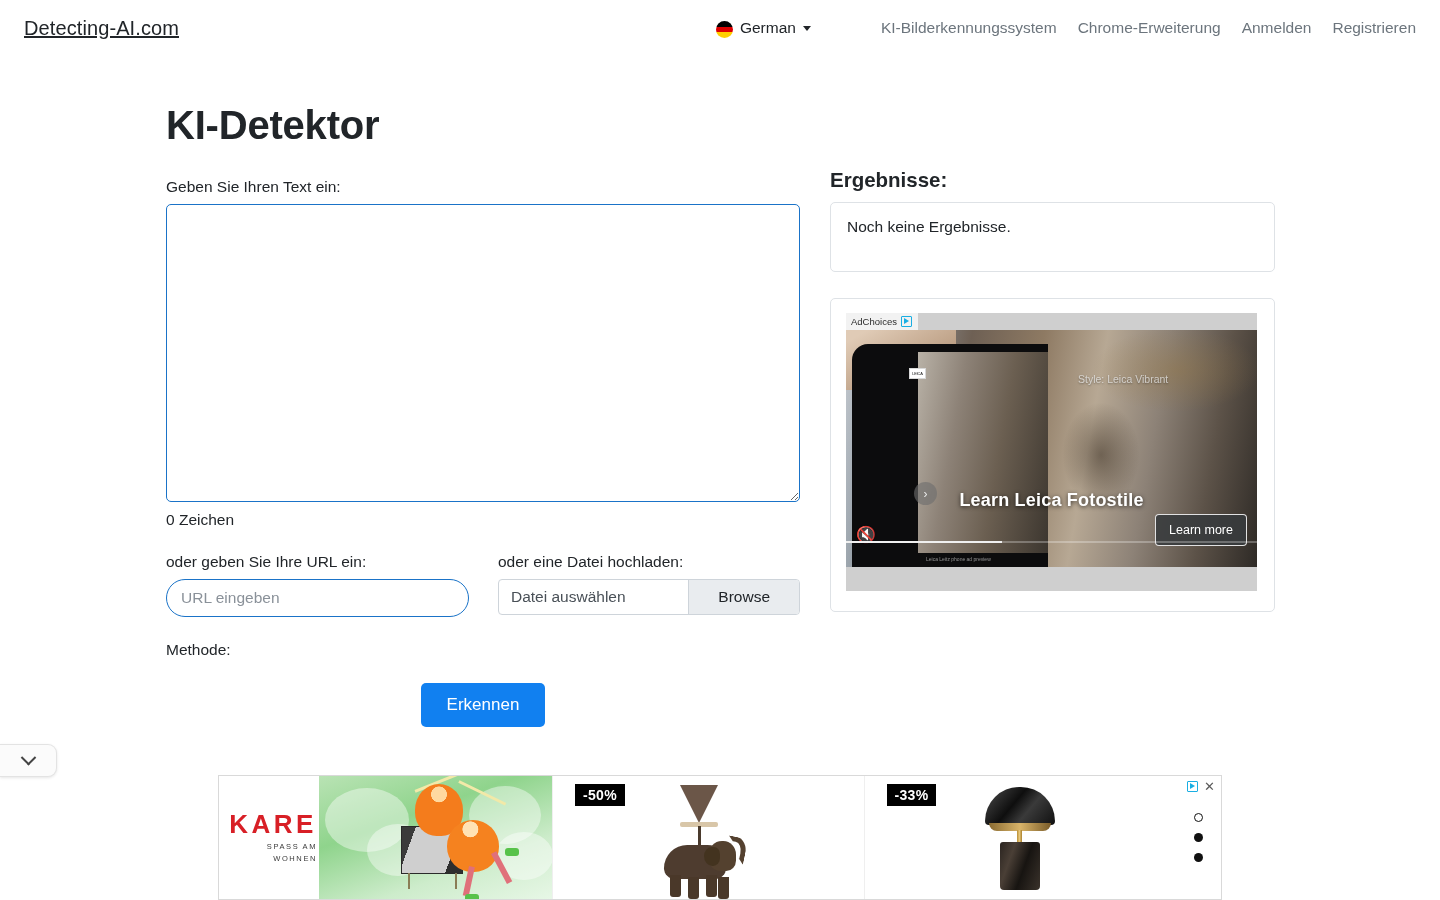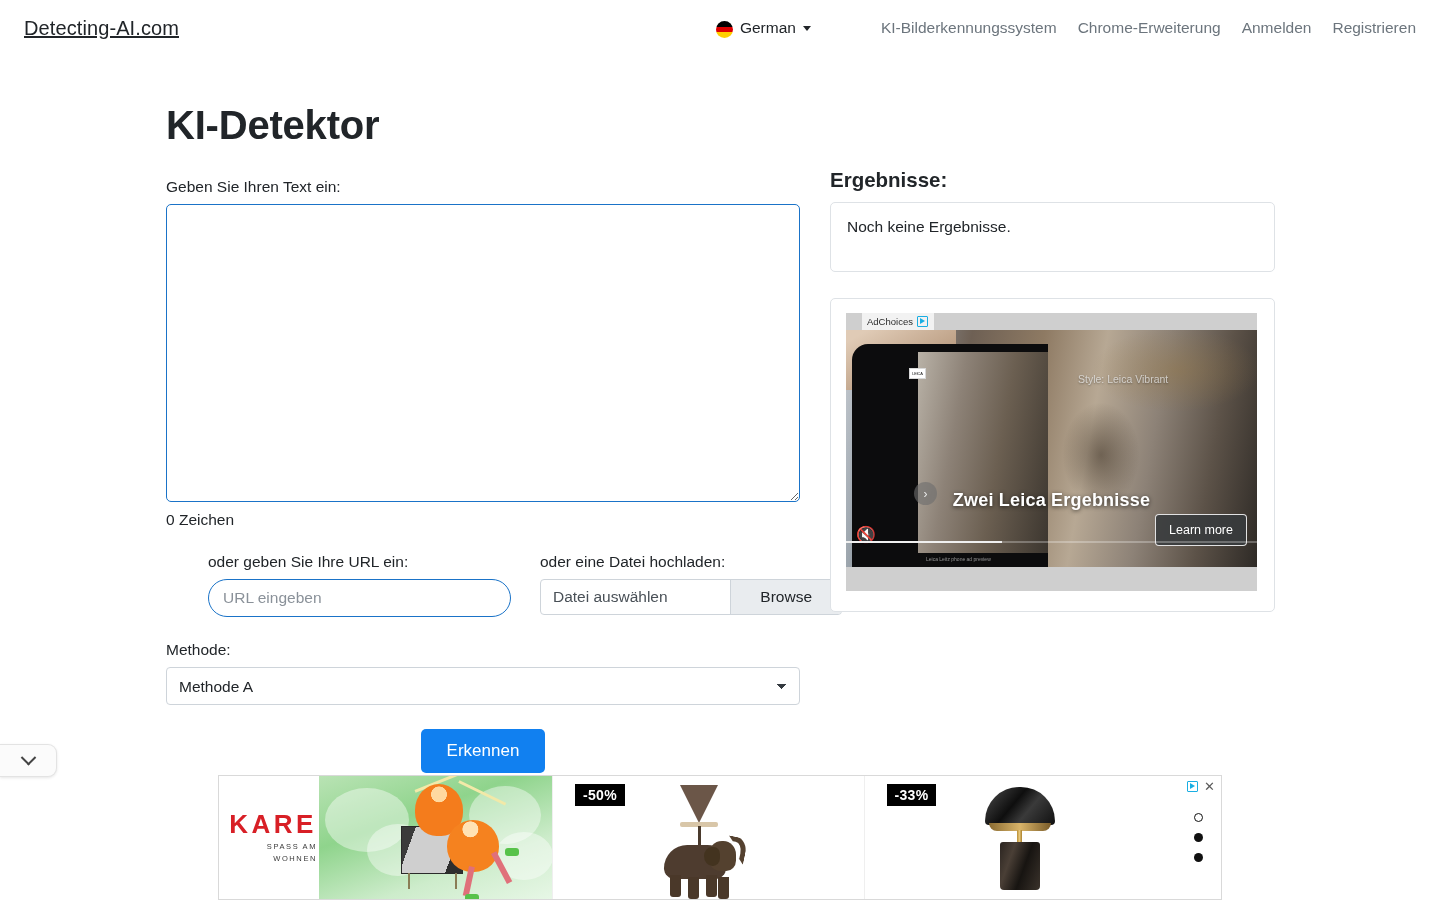--- a/index.html
+++ b/index.html
@@ -83,21 +83,21 @@
     outline: none;
     resize: both;
     display: block;
   }
   .char-count {
     font-size: 15.5px; color: #212529;
     margin-top: 9px;
   }
 
   .row-inputs {
-    display: flex; margin-top: 24px; margin-left: 42px;
+    display: flex; margin-top: 24px;
   }
   .url-group { width: 303px; margin-right: 29px; }
   .file-group { width: 302px; }
 
   input.url-input {
     width: 303px; height: 38px;
     border: 1.3px solid #1a73c8;
     border-radius: 19px;
     padding: 0 14px;
     font-size: 15.5px;
@@ -176,21 +176,21 @@
     padding: 14px 15px 15px 15px;
     background: #fff;
   }
   .ad-inner {
     position: relative;
     width: 411px; height: 278px;
     background: #cfcfcf;
     overflow: hidden;
   }
   .adchoices {
-    position: absolute; top: 0; left: 16px; z-index: 6;
+    position: absolute; top: 0; left: 0; z-index: 6;
     display: flex; align-items: center; gap: 4px;
     background: #f2f2f2;
     padding: 3px 6px 3px 5px;
     font-size: 9.5px; color: #2b2b2b;
     font-family: "Liberation Sans", sans-serif;
     line-height: 1;
   }
   .adc-glyph {
     width: 11px; height: 11px;
     border: 1.4px solid #19aee3; border-radius: 1px;
@@ -546,25 +546,20 @@
       <label class="field-label">oder eine Datei hochladen:</label>
       <div class="file-control">
         <div class="file-name">Datei auswählen</div>
         <div class="file-btn">Browse</div>
       </div>
     </div>
   </div>
 
   <div class="method-block">
     <label class="field-label">Methode:</label>
-    <select class="method-select">
-      <option>Methode A</option>
-      <option>Methode B</option>
-      <option>Methode C</option>
-    </select>
   </div>
 
   <div class="detect-wrap">
     <button class="detect-btn">Erkennen</button>
   </div>
 </div>
 
 <div class="col-right">
   <h2 class="results-title">Ergebnisse:</h2>
   <div class="results-box">
@@ -580,21 +575,21 @@
       </div>
 
       <div class="ad-video">
         <div class="hand"></div>
         <div class="phone-body"></div>
         <div class="phone-screen"></div>
         <div class="leica-badge">
           <span>LEICA</span>
         </div>
         <div class="style-label">Style: Leica Vibrant</div>
-        <div class="ad-headline">Zwei Leica Ergebnisse</div>
+        <div class="ad-headline">Learn Leica Fotostile</div>
         <div class="learn-more">Learn more</div>
         <div class="next-arrow">›</div>
         <div class="mute-icon">🔇</div>
         <div class="tiny-caption">Leica Leitz phone ad preview</div>
         <div class="ad-progress">
             <i></i>
           </div>
       </div>
 
     </div>

